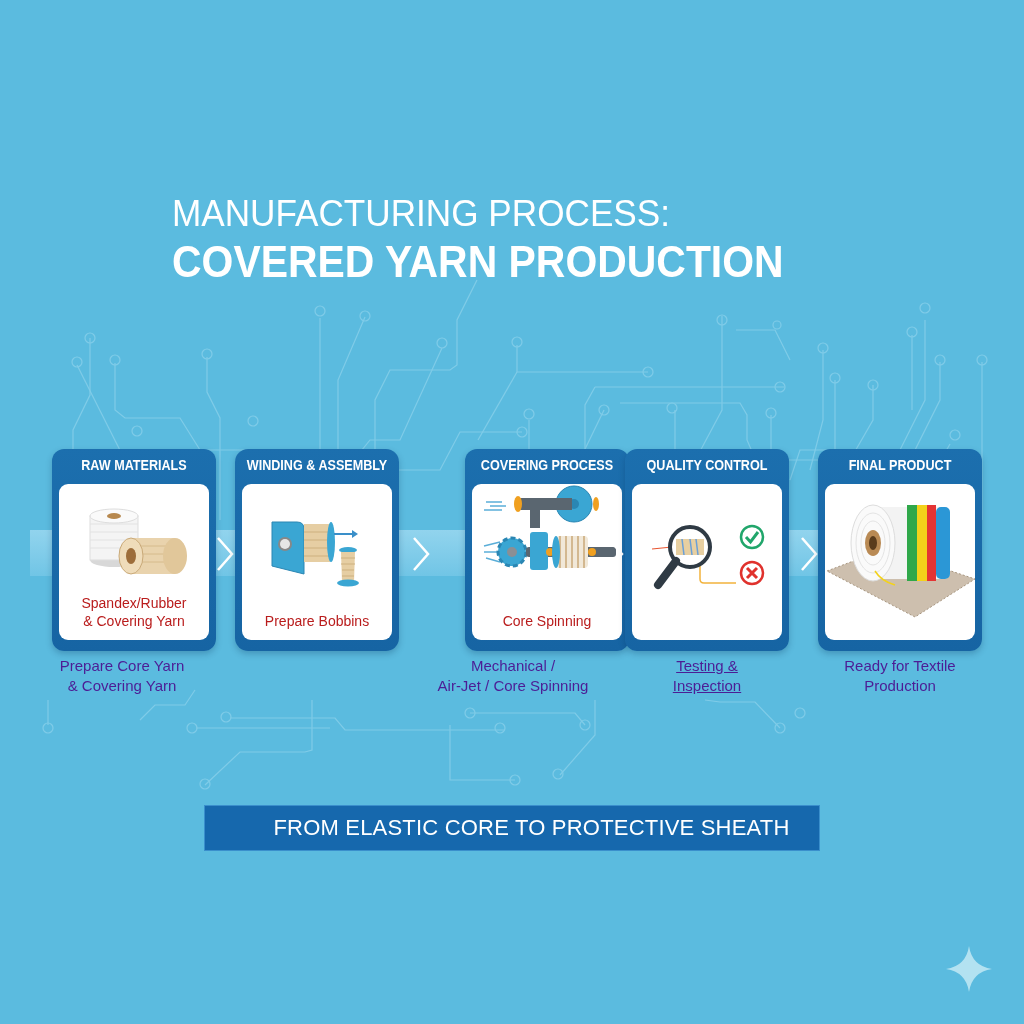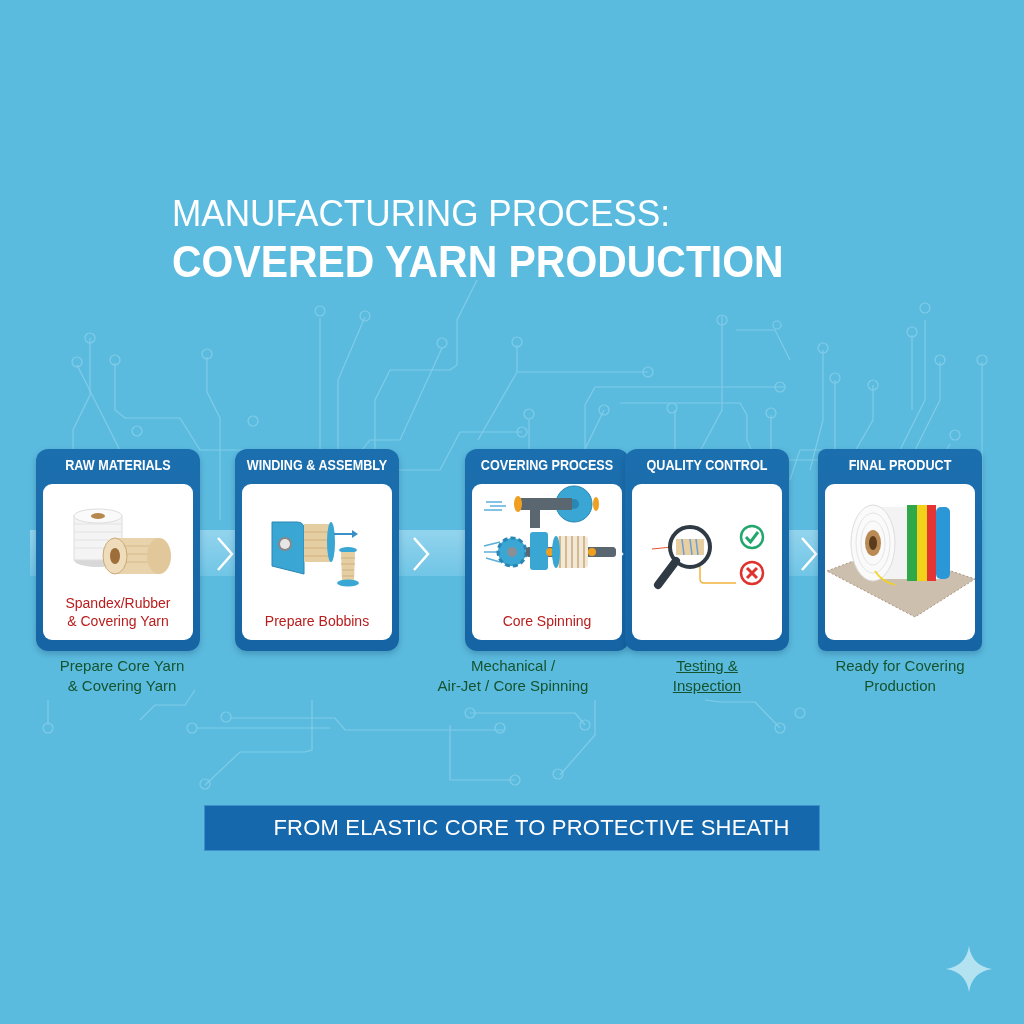--- a/index.html
+++ b/index.html
@@ -41,21 +41,21 @@
     position: absolute; left: 7px; top: 35px; right: 7px; bottom: 11px;
     background: #fff; border-radius: 9px;
   }
   .card-icon { position: absolute; left: 0; top: 10px; width: 100%; height: 100px; }
   .card-caption {
     position: absolute; left: 0; bottom: 10px; width: 100%; text-align: center;
     color: #b91c1c; font-size: 14px; line-height: 18px;
   }
   .sub-caption {
     position: absolute; top: 656px; width: 200px; text-align: center;
-    color: #14532d; font-size: 15px; line-height: 20px;
+    color: #4c1d95; font-size: 15px; line-height: 20px;
   }
   .chevron { position: absolute; top: 534px; width: 26px; height: 40px; }
   .tagline {
     position: absolute; left: 204px; top: 805px; width: 616px; height: 46px;
     background: #1668ad; border: 1px solid #3a8fcc;
     display: flex; align-items: center; justify-content: center;
     font-size: 22px; color: #fff; letter-spacing: 0.2px; padding-left: 39px;
   }
   .sparkle { position: absolute; left: 944px; top: 944px; width: 50px; height: 50px; }
 </style>
@@ -143,21 +143,21 @@
   </g>
 </svg>
 
 <div class="title-wrap">
   <div class="title-1">MANUFACTURING PROCESS:</div>
   <div class="title-2">COVERED YARN PRODUCTION</div>
 </div>
 
 <div class="flow-band"></div>
 
-<div class="card" style="left:36px;">
+<div class="card" style="left:52px;">
   <div class="card-head">RAW MATERIALS</div>
   <div class="card-body">
     <svg class="card-icon" viewBox="0 0 150 100">
       <ellipse cx="55" cy="66" rx="24" ry="7" fill="#d8d8d8"></ellipse>
       <rect x="31" y="22" width="48" height="44" fill="#f4f4f4" stroke="#ddd"></rect>
       <g stroke="#e2e2e2" stroke-width="1">
           <line x1="31" y1="30" x2="79" y2="30"></line>
           <line x1="31" y1="38" x2="79" y2="38"></line>
           <line x1="31" y1="46" x2="79" y2="46"></line>
           <line x1="31" y1="54" x2="79" y2="54"></line>
@@ -182,21 +182,21 @@
 </div>
 <div class="sub-caption" style="left:22px;">
   <div>Prepare Core Yarn</div>
   <div>&amp; Covering Yarn</div>
 </div>
 
 <svg class="chevron" style="left:212px;" viewBox="0 0 26 40">
     <path d="M6 4 L20 20 L6 36" fill="none" stroke="#fff" stroke-width="2.5"></path>
   </svg>
 
-<div class="card" style="left:235px;">
+<div class="card" style="left:235px;border-radius:13px;">
   <div class="card-head">WINDING &amp; ASSEMBLY</div>
   <div class="card-body">
     <svg class="card-icon" viewBox="0 0 150 100">
       <path d="M30 28 H55 Q62 28 62 35 V80 L30 72 Z" fill="#3aa6d3" stroke="#2a86b3"></path>
       <circle cx="43" cy="50" r="7" fill="#888"></circle>
         <circle cx="43" cy="50" r="5" fill="#e6e6e6"></circle>
       <rect x="62" y="30" width="26" height="38" fill="#e6cea3"></rect>
       <g stroke="#cdb07e">
           <line x1="62" y1="38" x2="88" y2="38"></line>
           <line x1="62" y1="46" x2="88" y2="46"></line>
@@ -299,21 +299,21 @@
 </div>
 <div class="sub-caption" style="left:607px;text-decoration:underline;">
   <div>Testing &amp;</div>
   <div>Inspection</div>
 </div>
 
 <svg class="chevron" style="left:796px;" viewBox="0 0 26 40">
     <path d="M6 4 L20 20 L6 36" fill="none" stroke="#fff" stroke-width="2.5"></path>
   </svg>
 
-<div class="card" style="left:818px;border-radius:8px;">
+<div class="card" style="left:818px;">
   <div class="card-head">FINAL PRODUCT</div>
   <div class="card-body">
     <svg class="card-icon" viewBox="0 0 150 140" style="top:0; height:150px;">
       <path d="M2 82 L60 60 L150 90 L90 128 Z" fill="#cdbfae"></path>
       <path d="M2 82 L60 60 L150 90 L90 128 Z" fill="none" stroke="#a89680" stroke-dasharray="2 2"></path>
       <rect x="45" y="18" width="80" height="72" rx="6" fill="#f3f3f3"></rect>
       <rect x="82" y="16" width="10" height="76" fill="#2fa84a"></rect>
       <rect x="92" y="16" width="10" height="76" fill="#f3d21a"></rect>
       <rect x="102" y="16" width="9" height="76" fill="#e43434"></rect>
       <rect x="111" y="18" width="14" height="72" rx="5" fill="#2b97d6"></rect>
@@ -322,21 +322,21 @@
           <ellipse cx="48" cy="54" rx="17" ry="30"></ellipse>
           <ellipse cx="48" cy="54" rx="12" ry="22"></ellipse>
         </g>
       <ellipse cx="48" cy="54" rx="8" ry="13" fill="#b98a54"></ellipse>
       <ellipse cx="48" cy="54" rx="4" ry="7" fill="#5a3c1c"></ellipse>
       <path d="M50 82 Q56 92 70 96" fill="none" stroke="#f3d21a" stroke-width="1.5"></path>
     </svg>
   </div>
 </div>
 <div class="sub-caption" style="left:800px;">
-  <div>Ready for Covering</div>
+  <div>Ready for Textile</div>
   <div>Production</div>
 </div>
 
 <div class="tagline">FROM ELASTIC CORE TO PROTECTIVE SHEATH</div>
 
 <svg class="sparkle" viewBox="0 0 50 50">
   <path d="M25 2 Q28 22 48 25 Q28 28 25 48 Q22 28 2 25 Q22 22 25 2 Z" fill="#b3e2f1"></path>
 </svg>
 
 </body></html>

